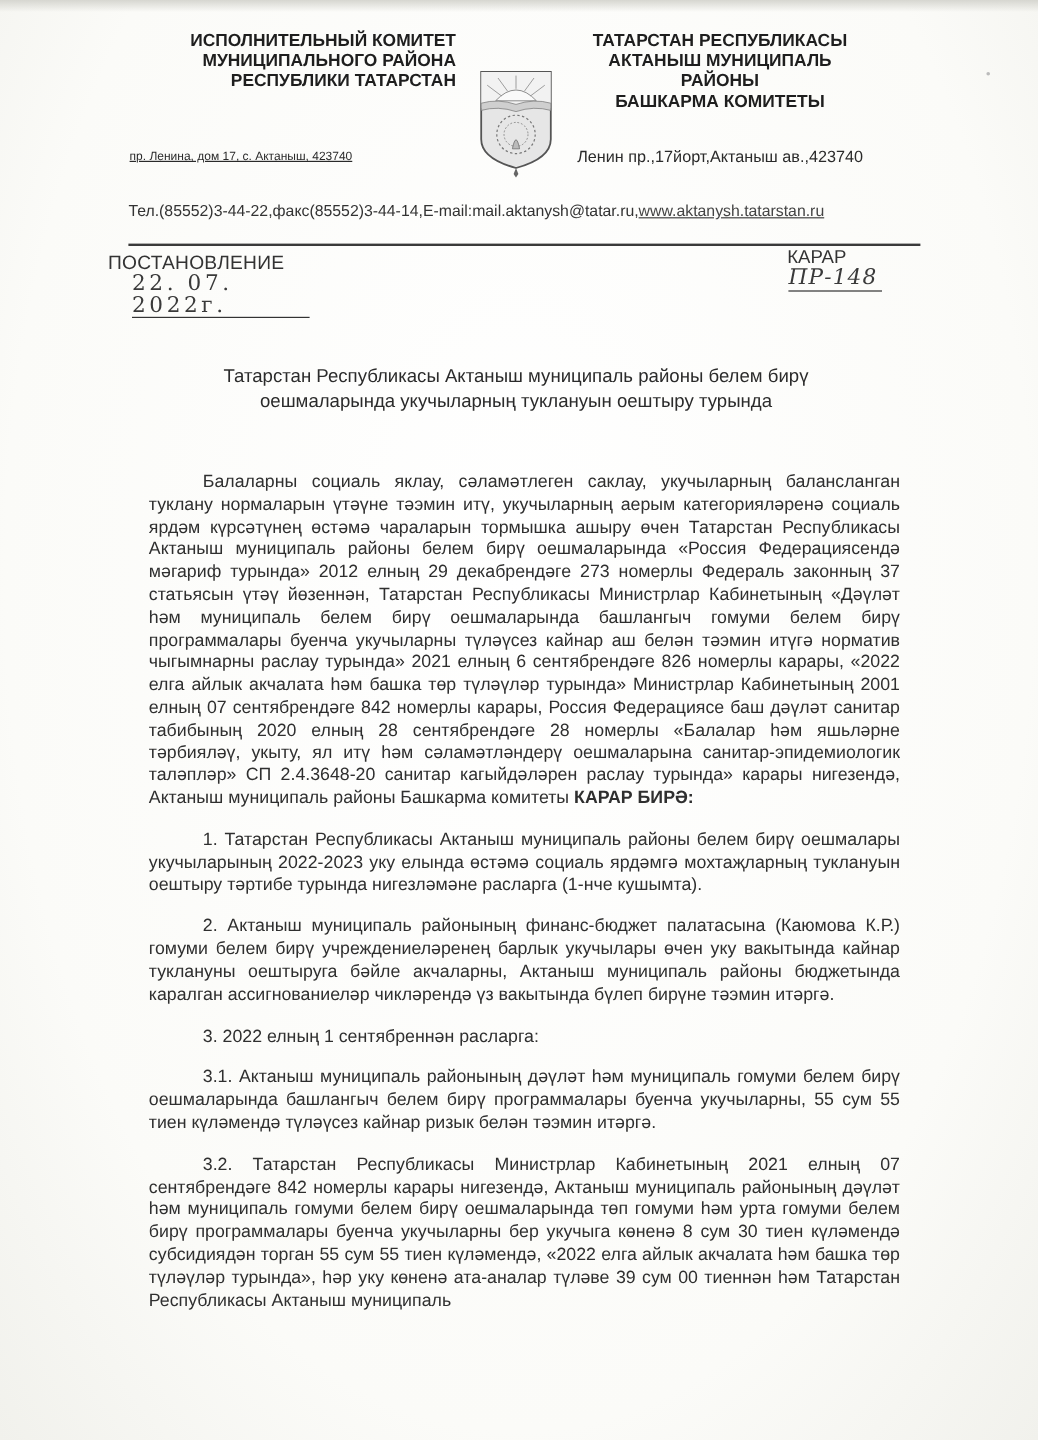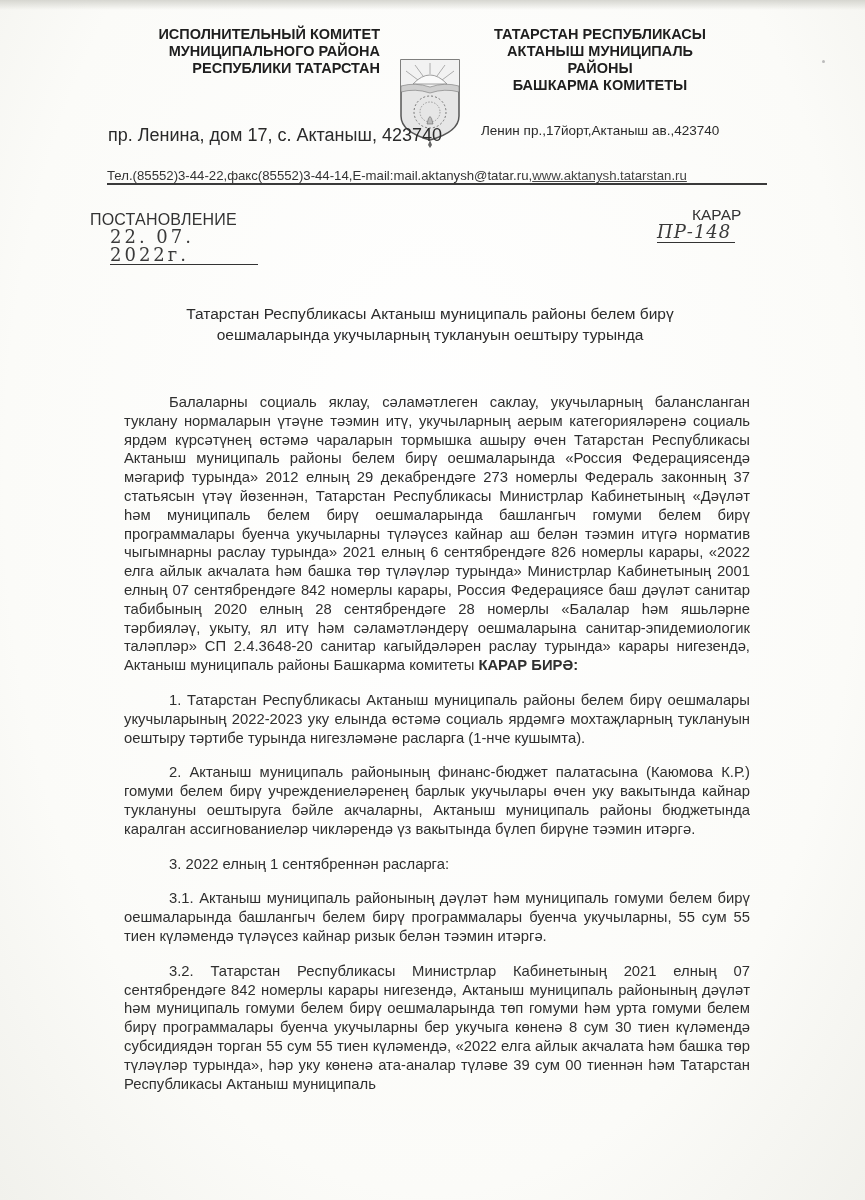--- a/index.html
+++ b/index.html
@@ -12,30 +12,30 @@
   }
   .page { position: absolute; left: 0; top: 0; width: 865px; height: 1200px;
     background: radial-gradient(ellipse at 50% 40%, #ffffff 0%, #fbfbf8 70%, #f1f1ec 100%); }
   .edge-top { position:absolute; left:0; top:0; width:865px; height:10px;
     background: linear-gradient(#d6d6d0, rgba(255,255,255,0)); }
   .hdr-left { position:absolute; left:110px; top:26px; width:270px; text-align:right;
     font-weight:bold; font-size:14.5px; line-height:17px; color:#1e1e1e; }
   .hdr-right { position:absolute; left:480px; top:26px; width:240px; text-align:center;
     font-weight:bold; font-size:14.5px; line-height:17px; color:#1e1e1e; }
   .emblem { position:absolute; left:395px; top:54px; width:70px; height:95px; }
-  .addr-left { position:absolute; left:108px; top:125px; font-size:18px; color:#2a2a2a; }
+  .addr-left { position:absolute; left:108px; top:125px; font-size:10px; color:#2a2a2a;text-decoration:underline; }
   .addr-right { position:absolute; left:481px; top:123px; font-size:13.5px; color:#2a2a2a;text-align:right; }
   .contacts { position:absolute; left:107px; top:168px; width:660px; font-size:13.2px; color:#333;
-    padding-bottom:0; border-bottom:2.5px solid #3a3a3a; white-space:nowrap; }
+    padding-bottom:20px; border-bottom:2.5px solid #3a3a3a; white-space:nowrap; }
   .contacts .link { text-decoration: underline; color:#444; }
   .post-label { position:absolute; left:90px; top:211px; font-size:16px; color:#333; letter-spacing:0.2px; }
   .post-date { position:absolute; left:110px; top:228px; width:148px; font-size:18px;
     font-family:"DejaVu Serif", serif; color:#3a3a3a; letter-spacing:3px;
     border-bottom:1.5px solid #333; line-height:18px; }
-  .karar-label { position:absolute; left:656px; top:206px; font-size:15.5px; color:#333;margin-left:36px; }
+  .karar-label { position:absolute; left:656px; top:206px; font-size:15.5px; color:#333; }
   .karar-num { position:absolute; left:657px; top:222px; width:78px; font-size:18px;
     font-family:"DejaVu Serif", serif; font-style:italic; color:#3a3a3a; letter-spacing:1px;
     border-bottom:1.5px solid #333; line-height:20px; }
   .title { position:absolute; left:130px; top:303px; width:600px; text-align:center;
     font-weight:normal; font-size:15.5px; line-height:21px; color:#2b2b2b; }
   .body { position:absolute; left:108px; top:377px; width:658px; font-size:14.8px;
     line-height:18.8px; color:#2f2f2f; text-align:justify; }
   .body p { margin:16px; }
   .ind { text-indent: 45px; }
   .b { font-weight:bold; }

